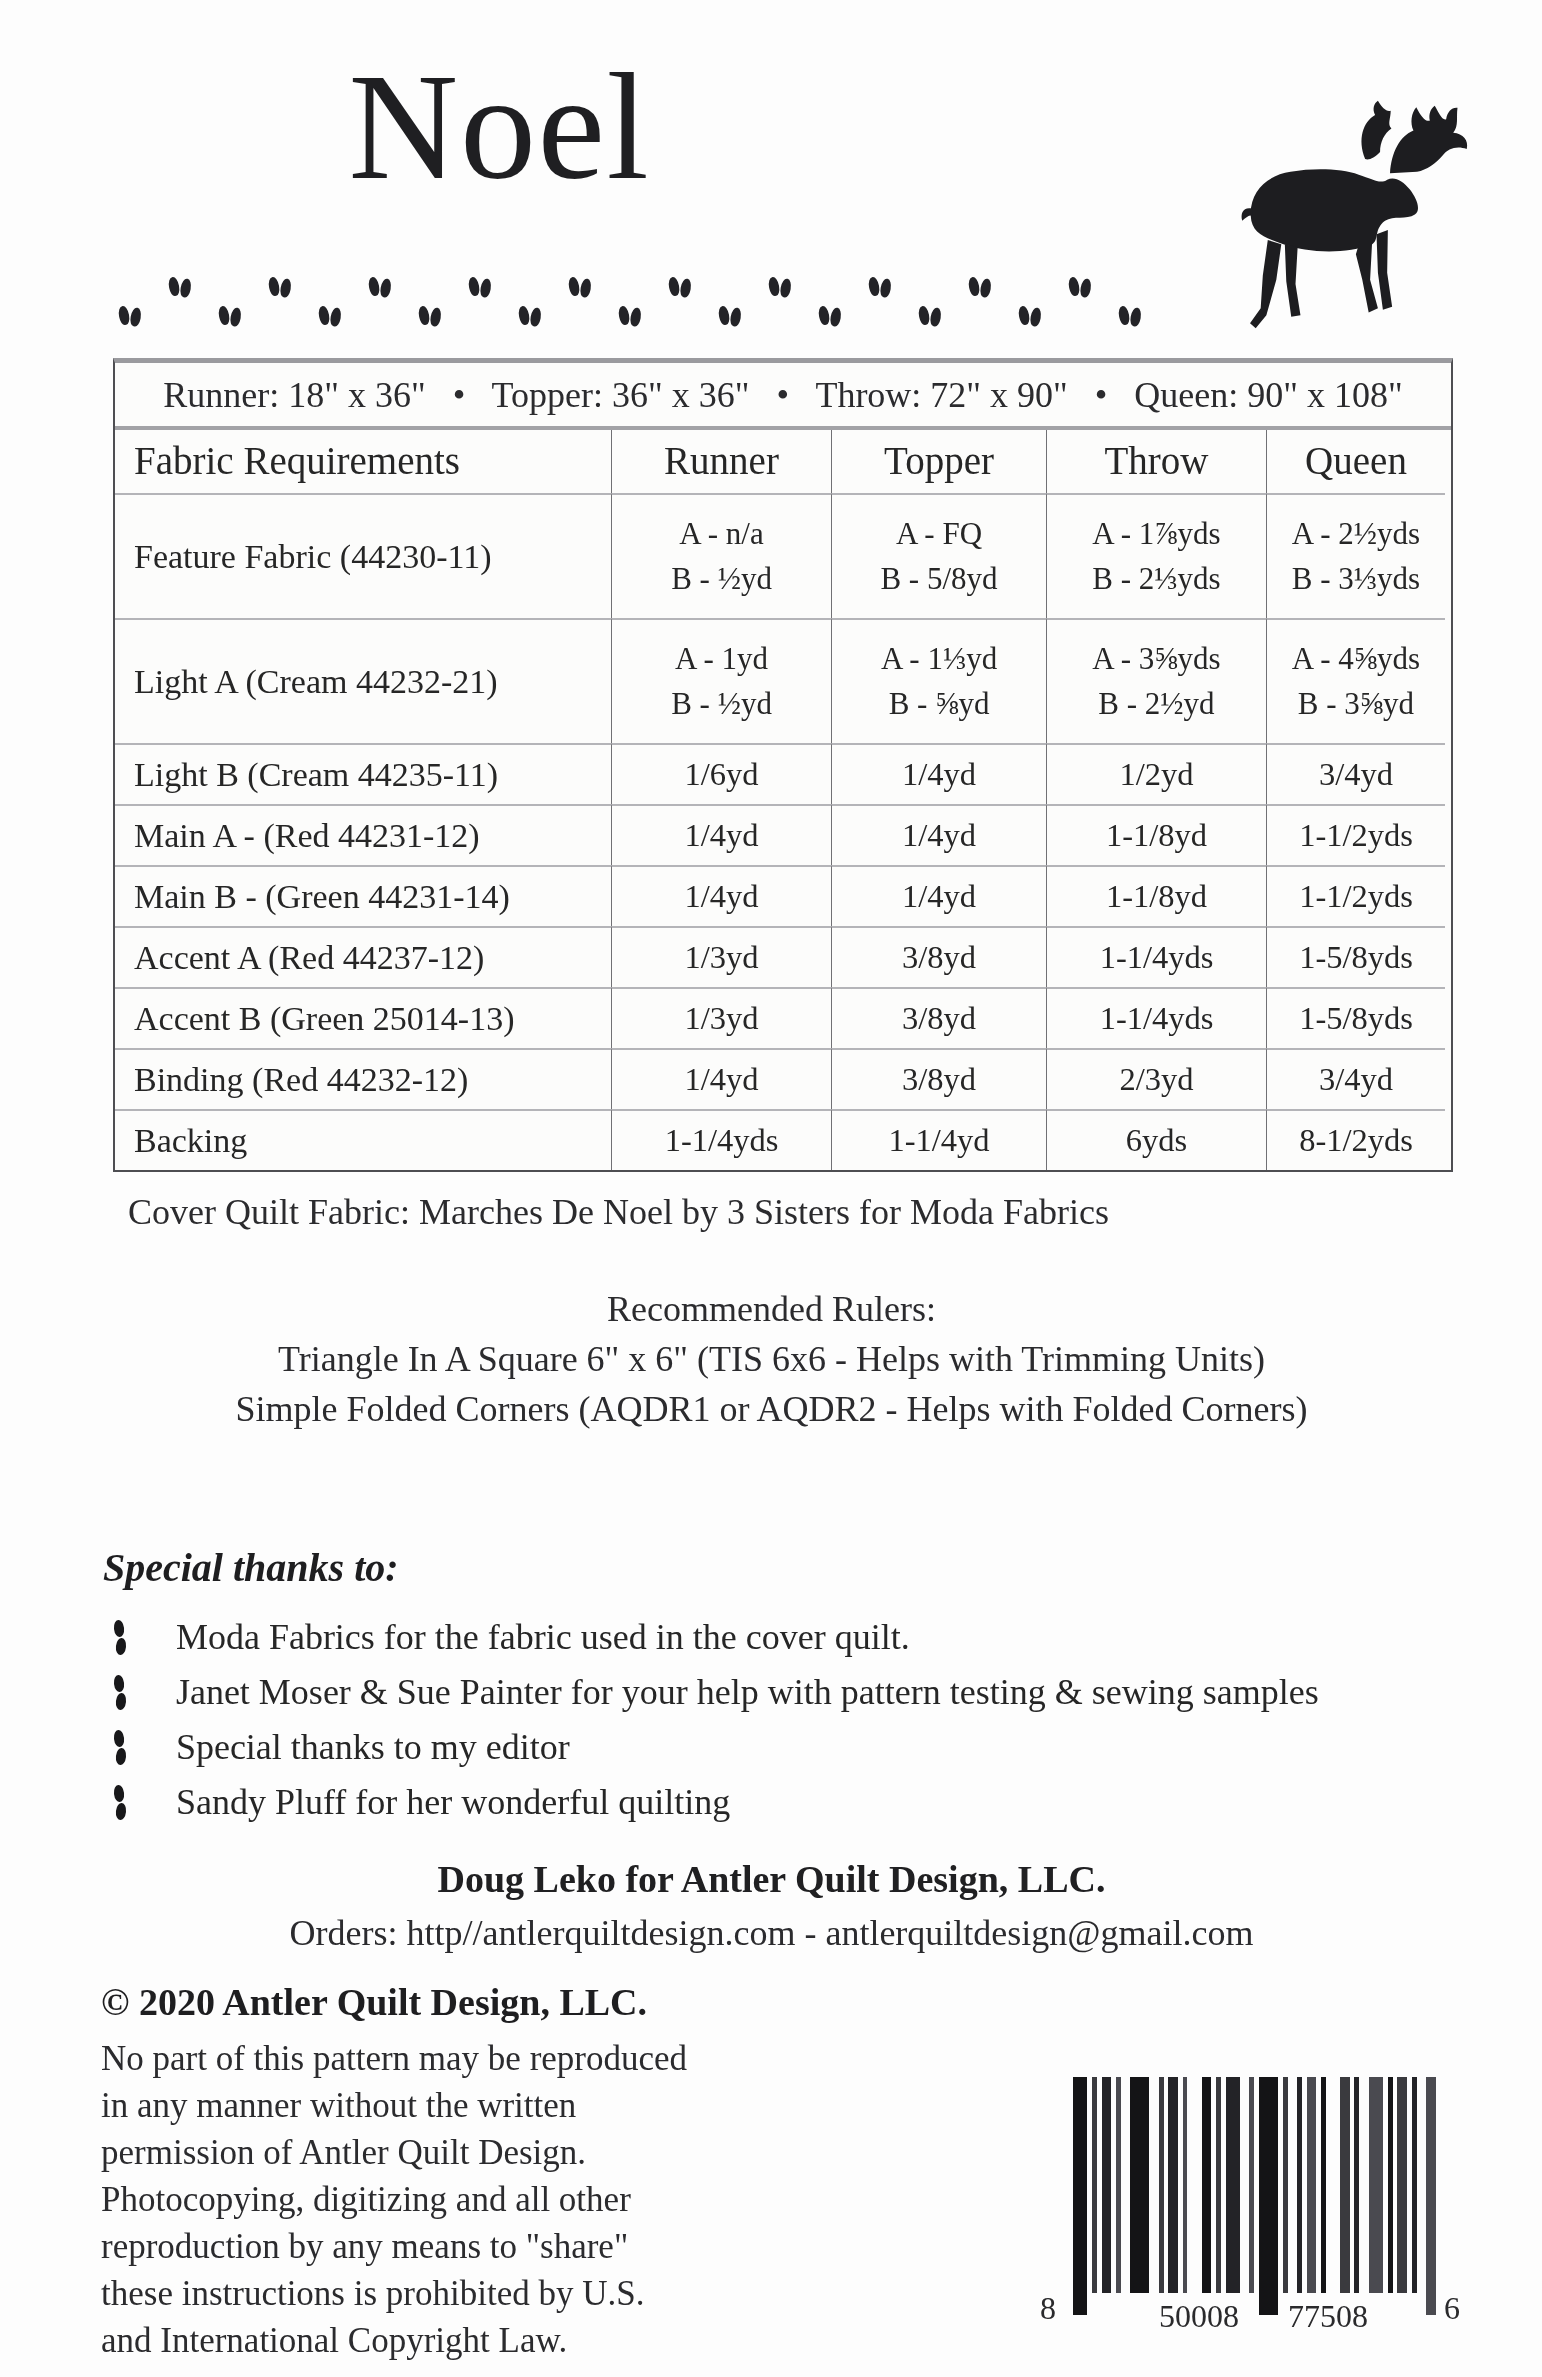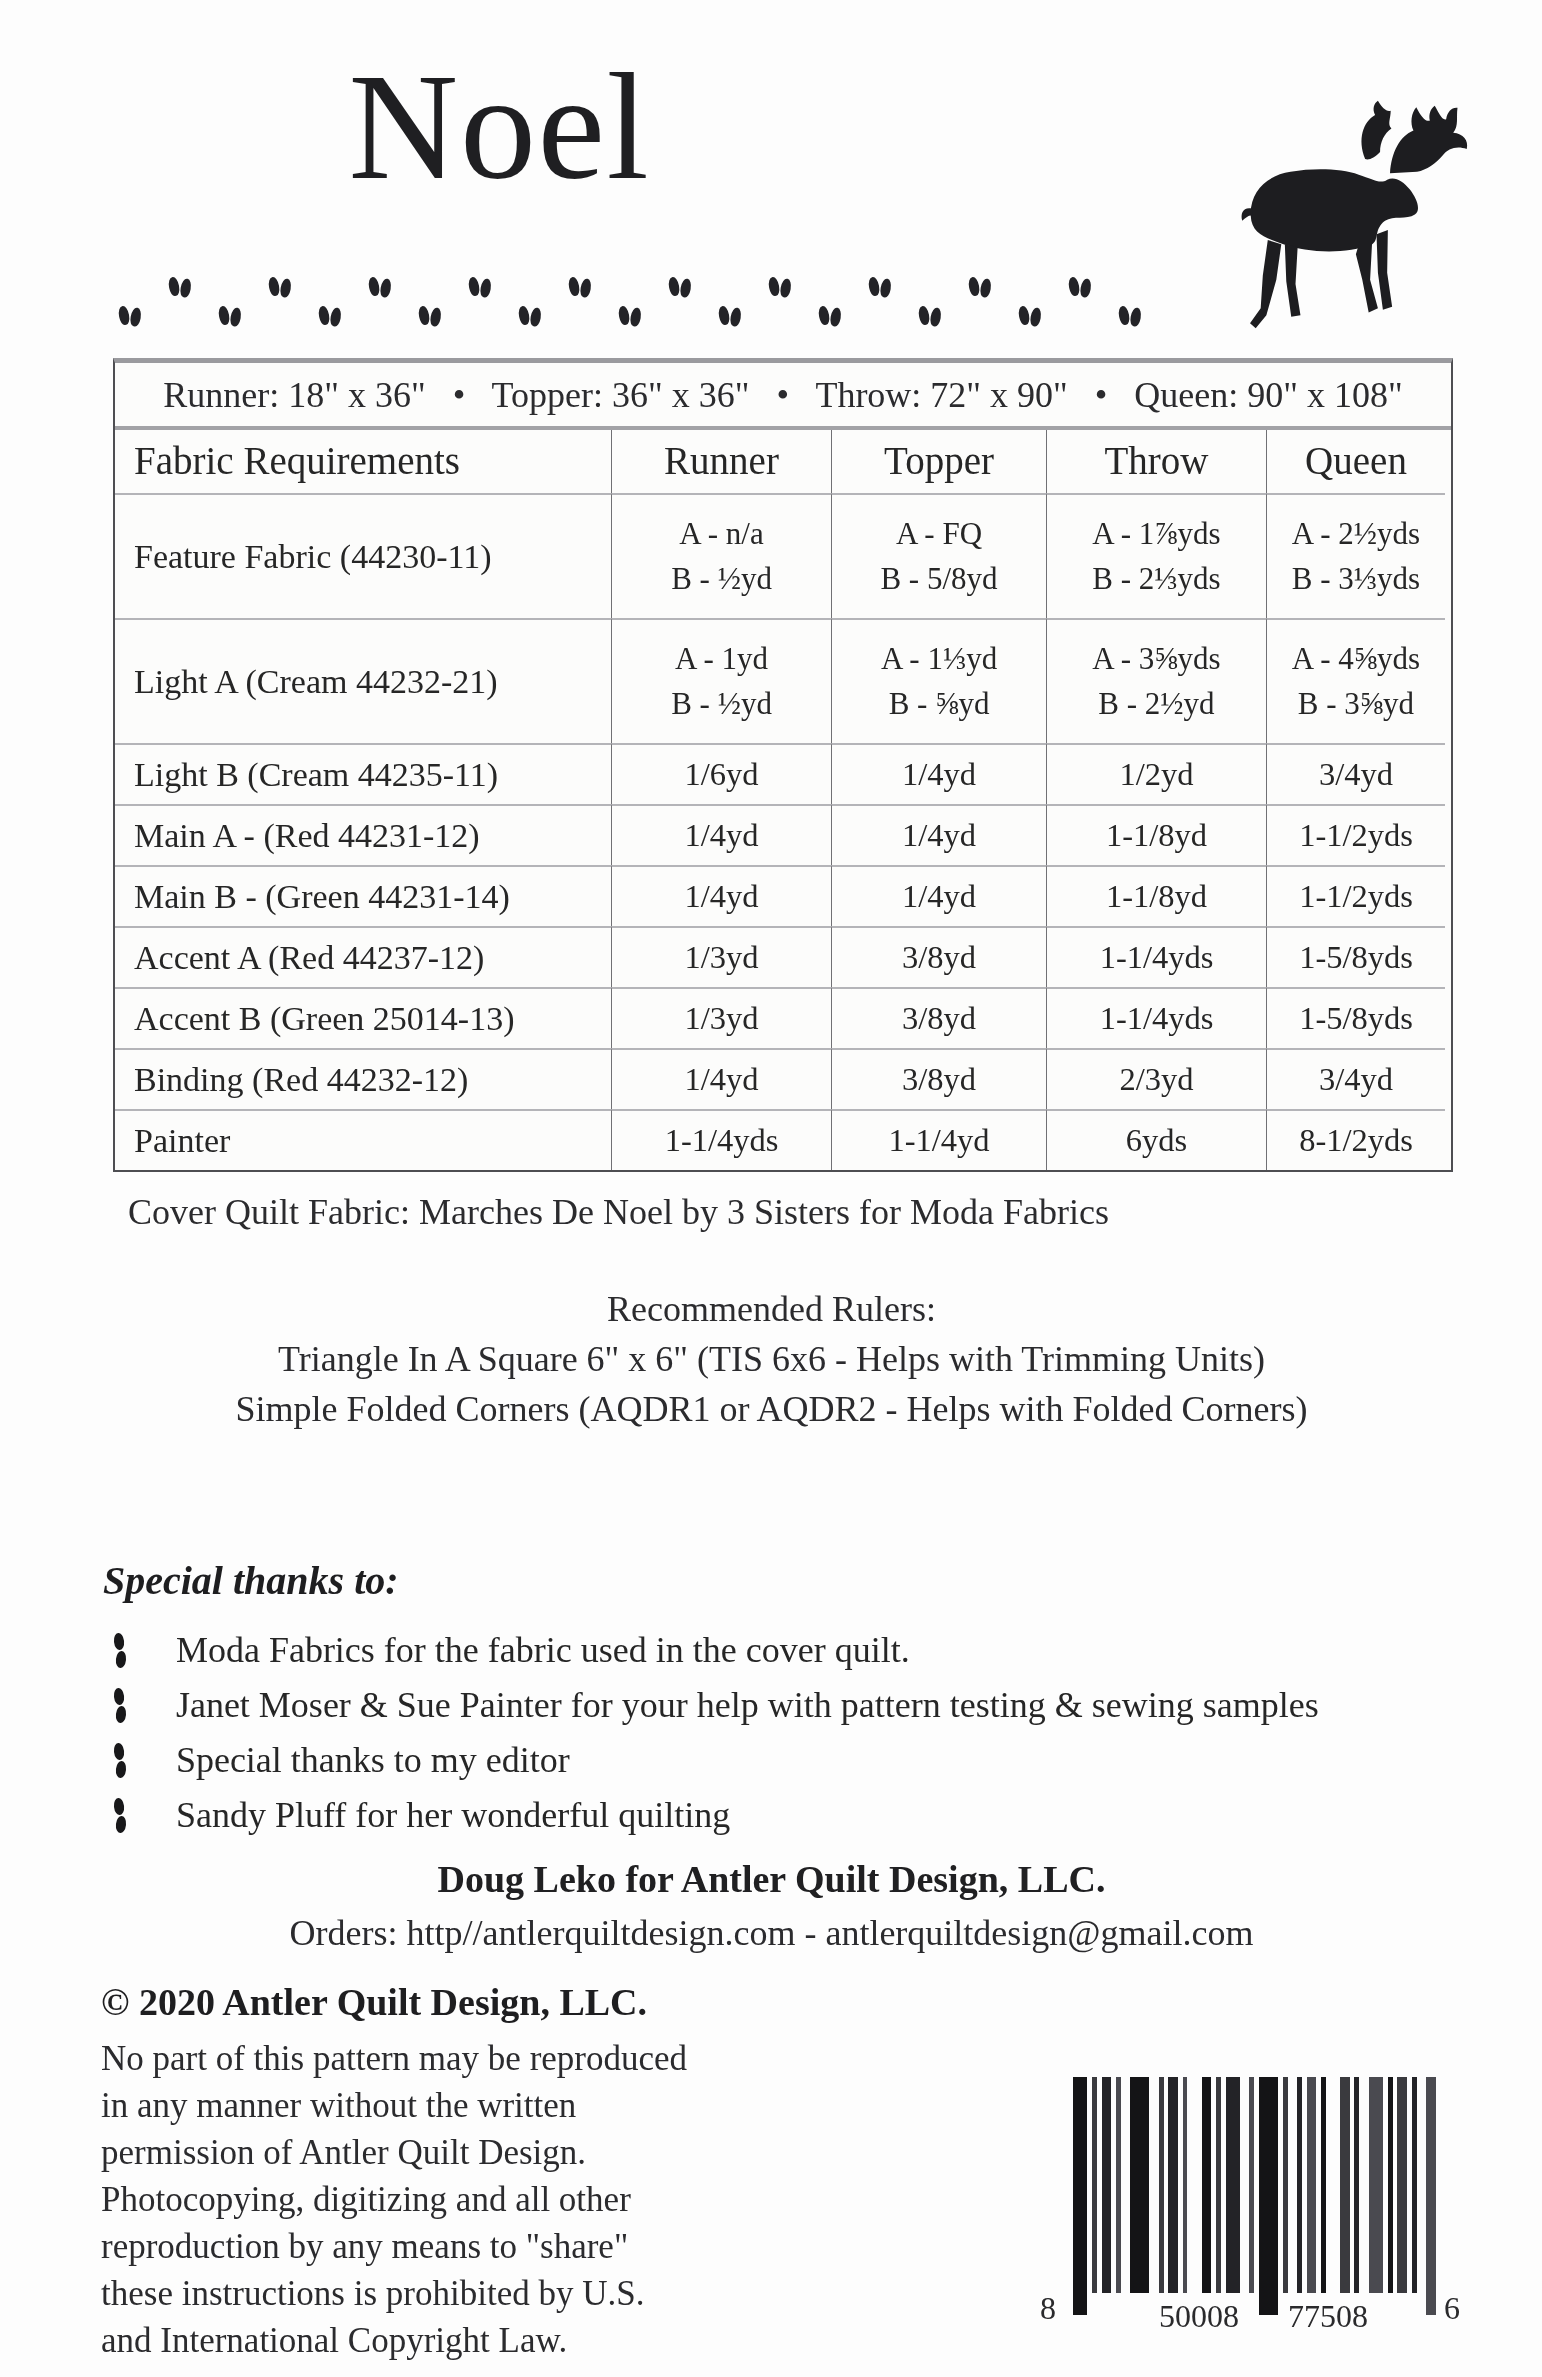--- a/index.html
+++ b/index.html
@@ -62,21 +62,21 @@
     text-align:center; font-size:36px; color:#2b2b2e;
   }
 
   
   .rulers {
     position:absolute; top:1284px; left:0; width:1543px;
     text-align:center; font-size:36px; line-height:50px; color:#2b2b2e;
   }
 
   
-  .thanks { position:absolute; top:1544px; left:103px; width:1387px;margin-top:13px; }
+  .thanks { position:absolute; top:1544px; left:103px; width:1387px; }
   .thanks-heading { font-size:40px; font-weight:bold; font-style:italic; color:#1e1e20; }
   .thanks-list { margin-top:19px; }
   .thanks-item { display:flex; align-items:flex-start; font-size:36px; line-height:55px; }
   .bullet {
     position:relative; width:20.6px; height:38px; margin:9.5px 46px 0 6.3px; flex:0 0 auto;
   }
   .bullet::before, .bullet::after {
     content:""; position:absolute; left:4.8px; width:10.3px; height:16.6px;
     background:#18181a; border-radius:50%;
   }
@@ -227,21 +227,21 @@
       <div class="cell" style="min-height:61px">3/8yd</div>
       <div class="cell" style="min-height:61px">1-1/4yds</div>
       <div class="cell" style="min-height:61px">1-5/8yds</div>
 
       <div class="cell first lbl" style="min-height:61px">Binding (Red 44232-12)</div>
       <div class="cell" style="min-height:61px">1/4yd</div>
       <div class="cell" style="min-height:61px">3/8yd</div>
       <div class="cell" style="min-height:61px">2/3yd</div>
       <div class="cell" style="min-height:61px">3/4yd</div>
 
-      <div class="cell first lbl" style="min-height:61px">Painter</div>
+      <div class="cell first lbl" style="min-height:61px">Backing</div>
       <div class="cell" style="min-height:61px">1-1/4yds</div>
       <div class="cell" style="min-height:61px">1-1/4yd</div>
       <div class="cell" style="min-height:61px">6yds</div>
       <div class="cell" style="min-height:61px">8-1/2yds</div>
     </div>
   </div>
 
   <div class="cover-note">Cover Quilt Fabric: Marches De Noel by 3 Sisters for Moda Fabrics</div>
 
   <div class="rulers">

